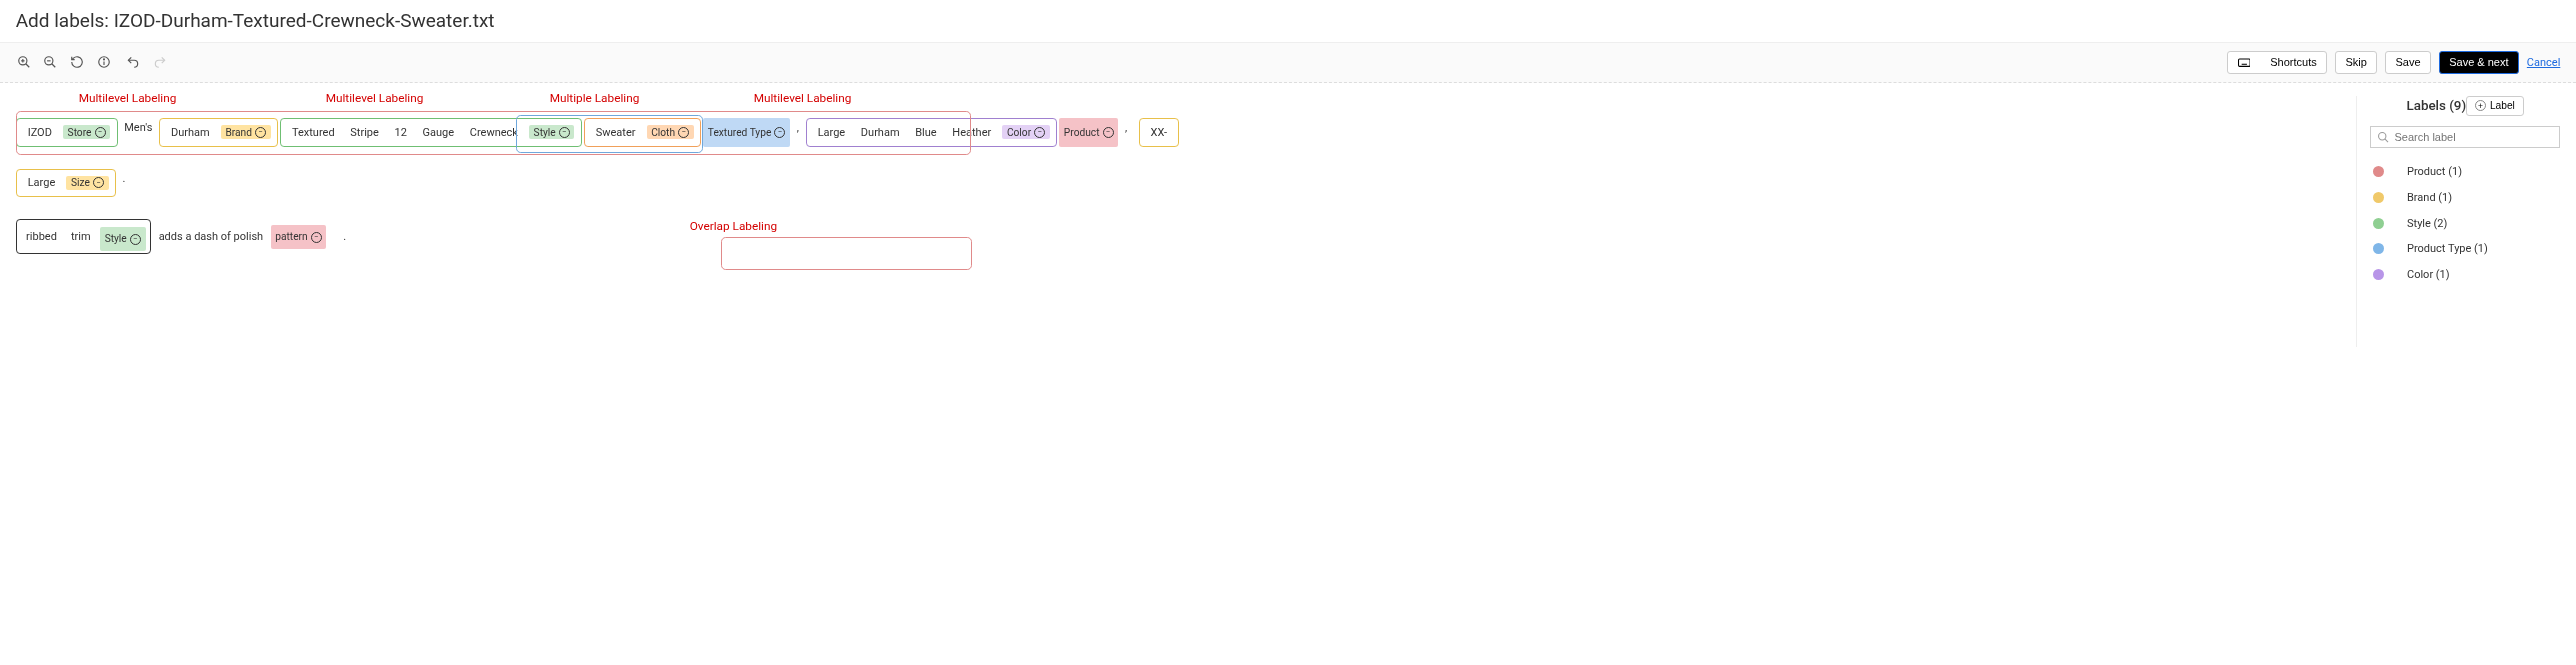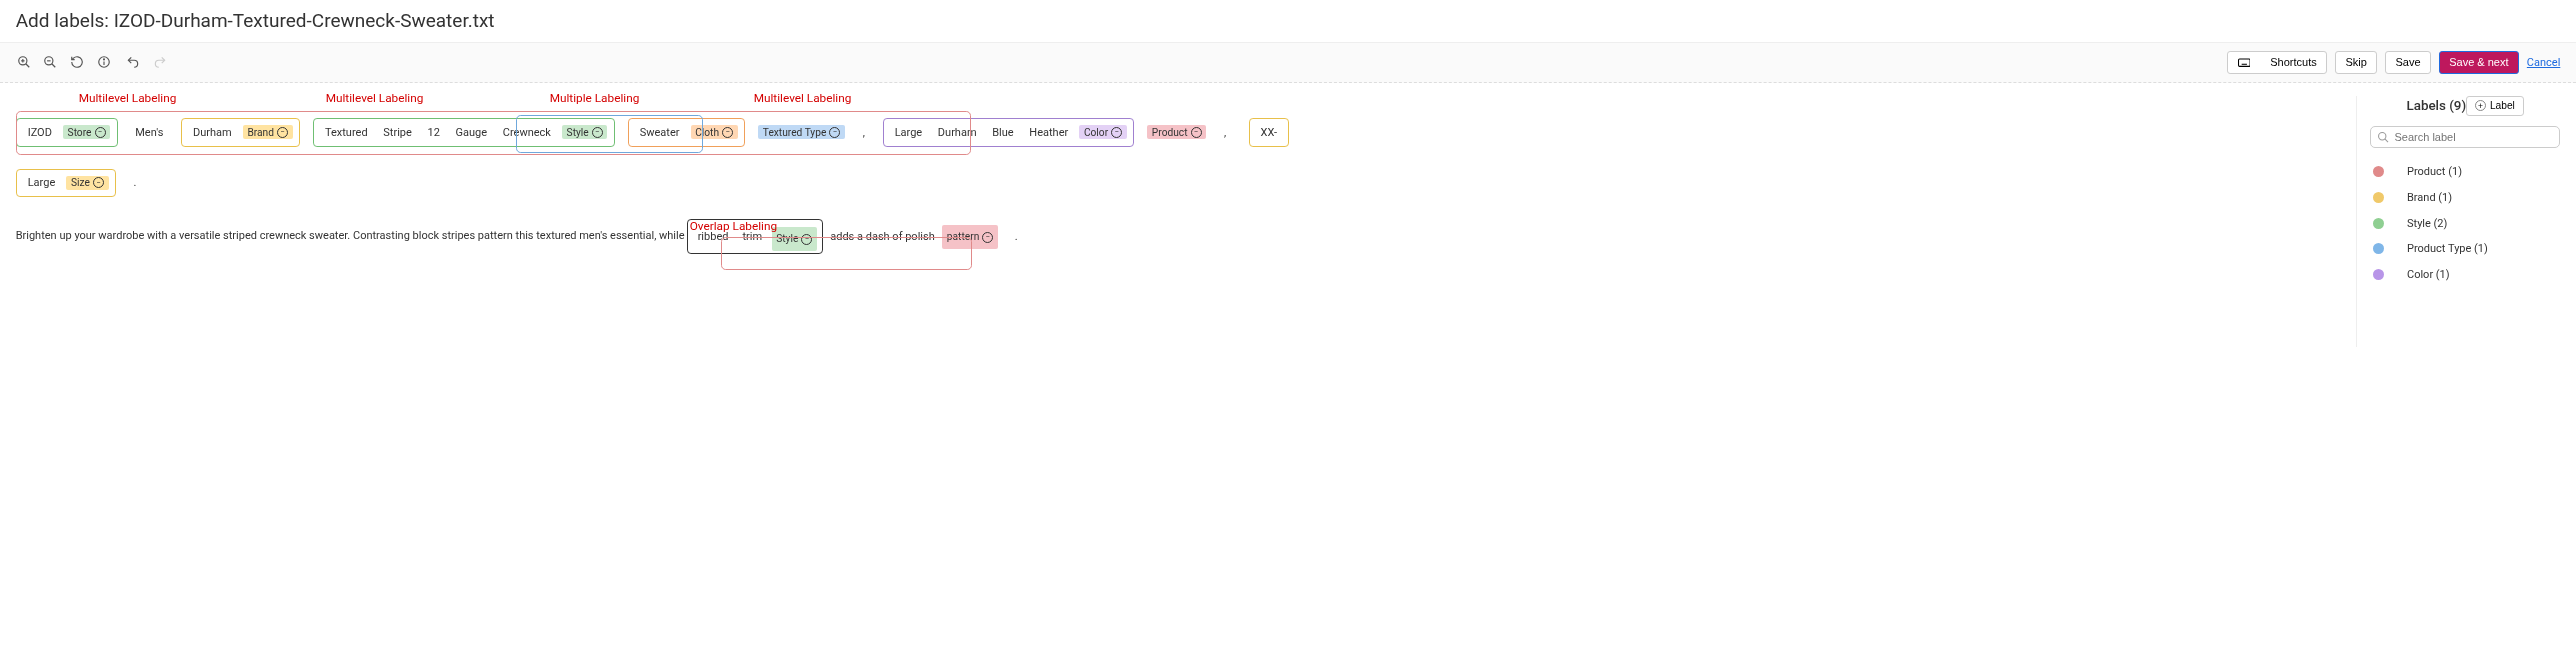--- a/index.html
+++ b/index.html
@@ -6,25 +6,25 @@
 body{font-family:-apple-system,BlinkMacSystemFont,"Segoe UI",Roboto,sans-serif;font-size:11px;color:#333;background:#fff}
 .page-title{font-size:19px;font-weight:400;padding:9.4px 15.7px}
 .toolbar{display:flex;align-items:center;justify-content:space-between;padding:7.9px 15.7px;border-top:0.8px solid #eee;border-bottom:0.8px dashed #ddd;background:#fafafa}
 .toolbar-left{display:flex;align-items:center;gap:14px}
 .toolbar-left .group{display:flex;gap:11px}
 .tb-icon{cursor:pointer;display:inline-flex;align-items:center;justify-content:center;width:15.7px;height:15.7px;color:#555}
 .tb-icon.disabled{color:#ccc;cursor:default}
 .tb-icon svg{width:14px;height:14px}
 .toolbar-right{display:flex;align-items:center;gap:7.9px}
 .btn{border:0.8px solid #ccc;background:#fff;padding:4.7px 9.4px;border-radius:3.1px;cursor:pointer;font-size:11px;display:inline-flex;align-items:center;gap:20px}
-.btn.primary{background:#be185d;border-color:#1e6be0;color:#fff}
+.btn.primary{background:#000000;border-color:#1e6be0;color:#fff}
 .link{color:#1e6be0;text-decoration:underline;cursor:pointer;font-size:11px}
 .main{display:flex;gap:12.6px;padding:12.6px 15.7px}
 .canvas{flex:1;position:relative;min-height:251px}
-.row{display:flex;flex-wrap:wrap;align-items:center;gap:13px;margin-bottom:22px}
+.row{display:flex;flex-wrap:wrap;gap:2px;margin-bottom:22px}
 .callout{position:absolute;color:#d40000;font-size:11.8px}
 .token{padding:3.1px 4.7px;border-radius:2.4px;font-size:11px}
 .tag{display:inline-flex;align-items:center;gap:3.1px;padding:1.6px 4.7px;border-radius:2px;font-size:10.2px}
 .tag .minus{display:inline-flex;align-items:center;justify-content:center;width:11px;height:11px;border:0.8px solid currentColor;border-radius:50%;font-size:7.9px;line-height:1}
 .group-box{display:inline-flex;align-items:center;gap:6.3px;border:1.2px solid;border-radius:3.9px;padding:3.9px 6.3px}
 .outer-box{position:absolute;border:1.2px solid;border-radius:4.7px;pointer-events:none}
 
 .c-store-bg{background:#c9e8cc}
 .c-brand-bg{background:#ffe3a1}
 .c-style-bg{background:#c9e8cc}
@@ -37,21 +37,21 @@
 .b-green{border-color:#6fbf73}
 .b-yellow{border-color:#e8c04a}
 .b-orange{border-color:#f0a05a}
 .b-blue{border-color:#6fa8dc}
 .b-purple{border-color:#a080d0}
 .b-red{border-color:#e08a8a}
 .sidebar{width:204px;border-left:0.8px solid #eee;padding-left:12.6px}
 .sidebar-head{display:flex;align-items:center;justify-content:center;margin-bottom:9.4px}
 .sidebar-head h3{font-size:13.4px;font-weight:500}
 .add-label-btn{border:0.8px solid #ccc;background:#fff;padding:3.9px 7.9px;border-radius:3.1px;cursor:pointer;font-size:10.2px;display:inline-flex;align-items:center;gap:3.9px}
-.search{display:flex;align-items:center;border:0.8px solid #ccc;border-radius:5px;padding:3.9px 6.3px;margin-bottom:11px}
+.search{display:flex;align-items:center;border:0.8px solid #ccc;border-radius:0;padding:3.9px 6.3px;margin-bottom:11px}
 .search input{border:none;outline:none;flex:1;font-size:11px}
 .search svg{width:12.6px;height:12.6px;color:#999;margin-right:4.7px}
 .label-item{display:flex;align-items:center;gap:23px;padding:6.3px 3.1px;cursor:pointer}
 .dot{width:11px;height:11px;border-radius:50%}
 .d-product{background:#e08a8a}
 .d-brand{background:#f0c96a}
 .d-style{background:#8fcf92}
 .d-ptype{background:#7fb6e8}
 .d-color{background:#b895e8}
 .para{line-height:2}
@@ -216,21 +216,20 @@
             <span class="minus">−</span>
           </span>
       </span>
       <span class="token">.</span>
     </div>
 
     <span class="callout" style="left:674px;top:123px">Overlap Labeling</span>
     <div class="outer-box b-red" style="left:705px;top:141px;width:251px;height:33px"></div>
 
     <div class="para" style="margin-top:17.3px">
-      <span>Brighten up your wardrobe with a versatile striped crewneck sweater. Contrasting block stripes pattern this textured men's essential, while </span>
       <span class="inline-box b-green">
         <span class="token">ribbed</span>
         <span class="token">trim</span>
         <span class="tag c-style-bg">
             <span>Style</span>
             <span class="minus">−</span>
           </span>
       </span>
       <span class="token">adds a dash of polish</span>
       <span class="tag c-pattern-bg">

